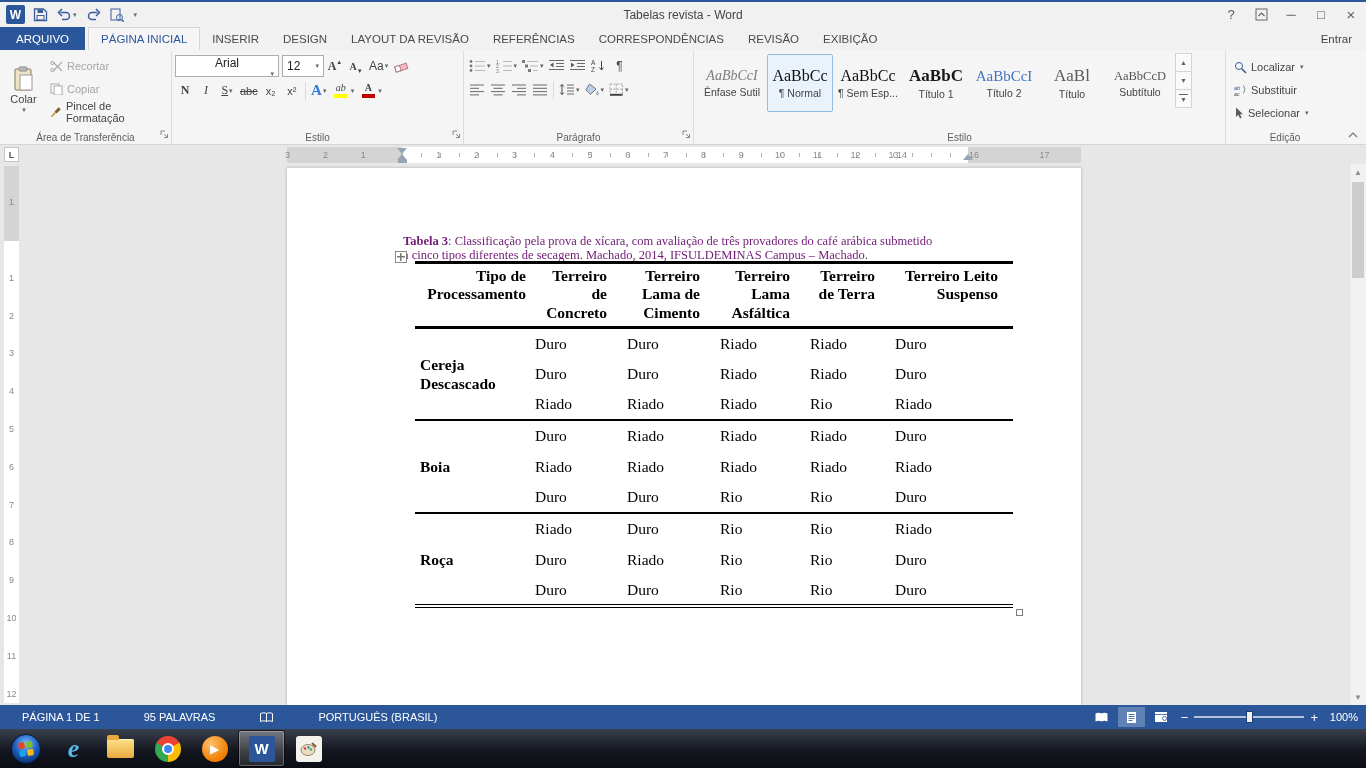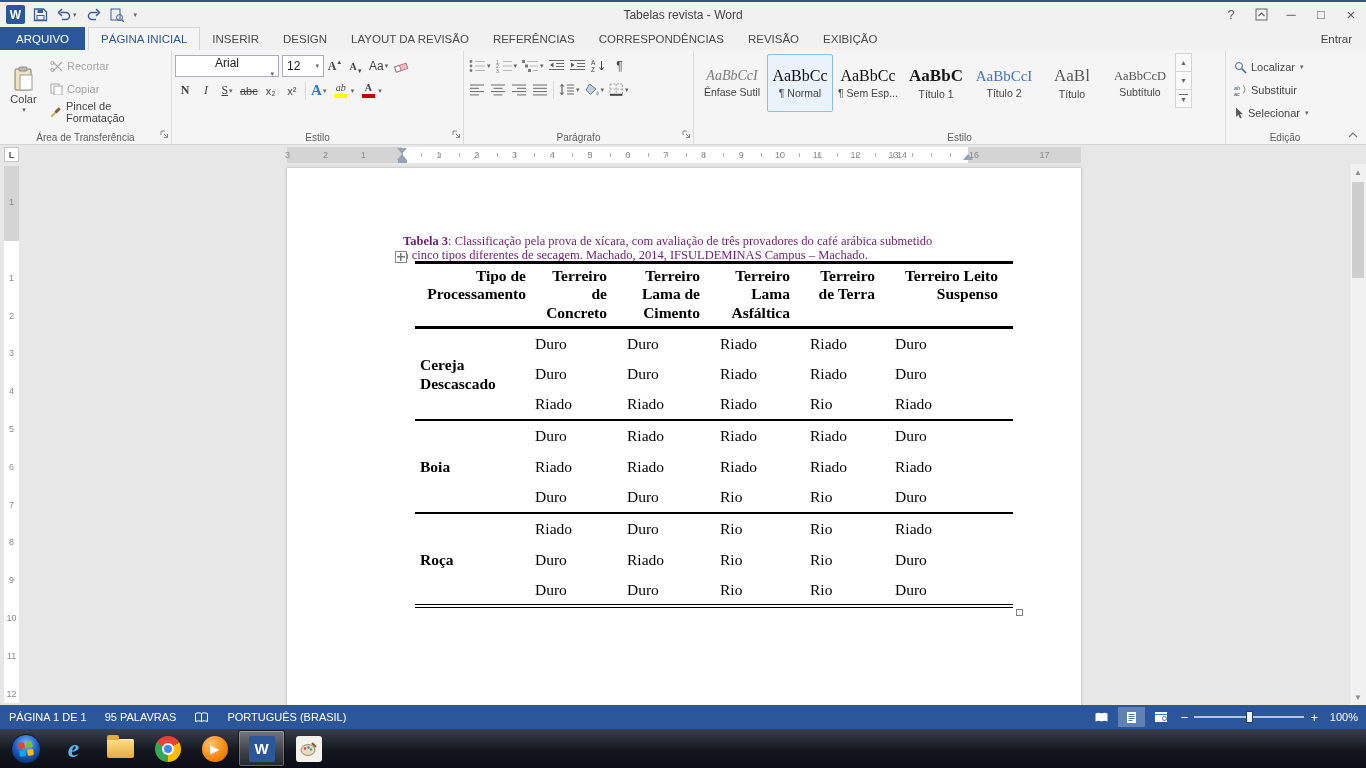--- a/index.html
+++ b/index.html
@@ -114,21 +114,21 @@
   table.doc col.c4{width:90px;} table.doc col.c5{width:85px;} table.doc col.c6{width:123px;}
   table.doc thead { border-bottom:3px solid #000; }
   table.doc th { font-weight:bold; text-align:right; vertical-align:top; padding:3px 15px 4px 5px; line-height:1.18; }
   table.doc th.h1 { padding-right:4px; }
   table.doc td { height:31px; padding:0 5px; vertical-align:middle; }
   table.doc tbody.grp + tbody.grp { border-top:2px solid #000; }
   table.doc .grouplabel { font-weight:bold; line-height:1.25; }
 
   
   .statusbar { height:24px; background:#2b579a; color:#fff; display:flex; align-items:center; font-size:11px; flex:0 0 auto; }
-  .sitem { padding:0 9px; display:flex; align-items:center; gap:5px; height:100%; white-space:nowrap; }
+  .sitem { padding:0 22px; display:flex; align-items:center; gap:5px; height:100%; white-space:nowrap; }
   .views { margin-left:auto; display:flex; align-items:center; gap:3px; padding-right:6px; }
   .vbtn { width:27px; height:20px; display:flex; align-items:center; justify-content:center; border-radius:1px; }
   .vbtn.active { background:rgba(255,255,255,.25); }
   .zoomctl { display:flex; align-items:center; gap:6px; padding-right:8px; }
   .ztrack { position:relative; width:110px; height:2px; background:rgba(255,255,255,.65); }
   .znotch { position:absolute; left:50%; top:-3px; width:1px; height:8px; background:rgba(255,255,255,.8); }
   .zthumb { position:absolute; left:50%; top:-5px; width:7px; height:12px; margin-left:-3px; background:#f0f0f0; border:1px solid #1e3e6e; }
   .zsign { font-size:13px; line-height:1; }
   .zval { min-width:34px; text-align:right; }
 

